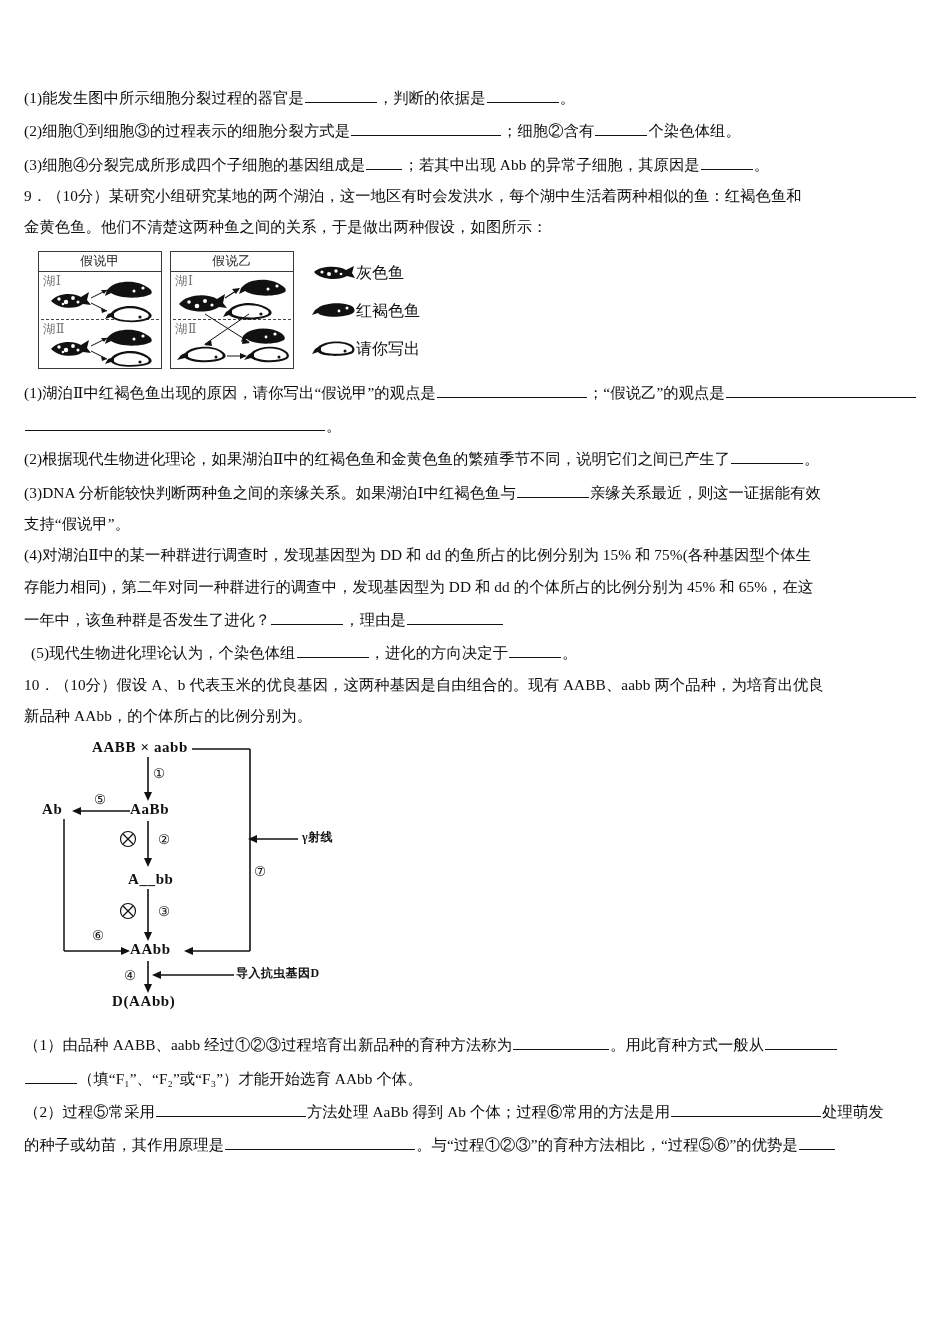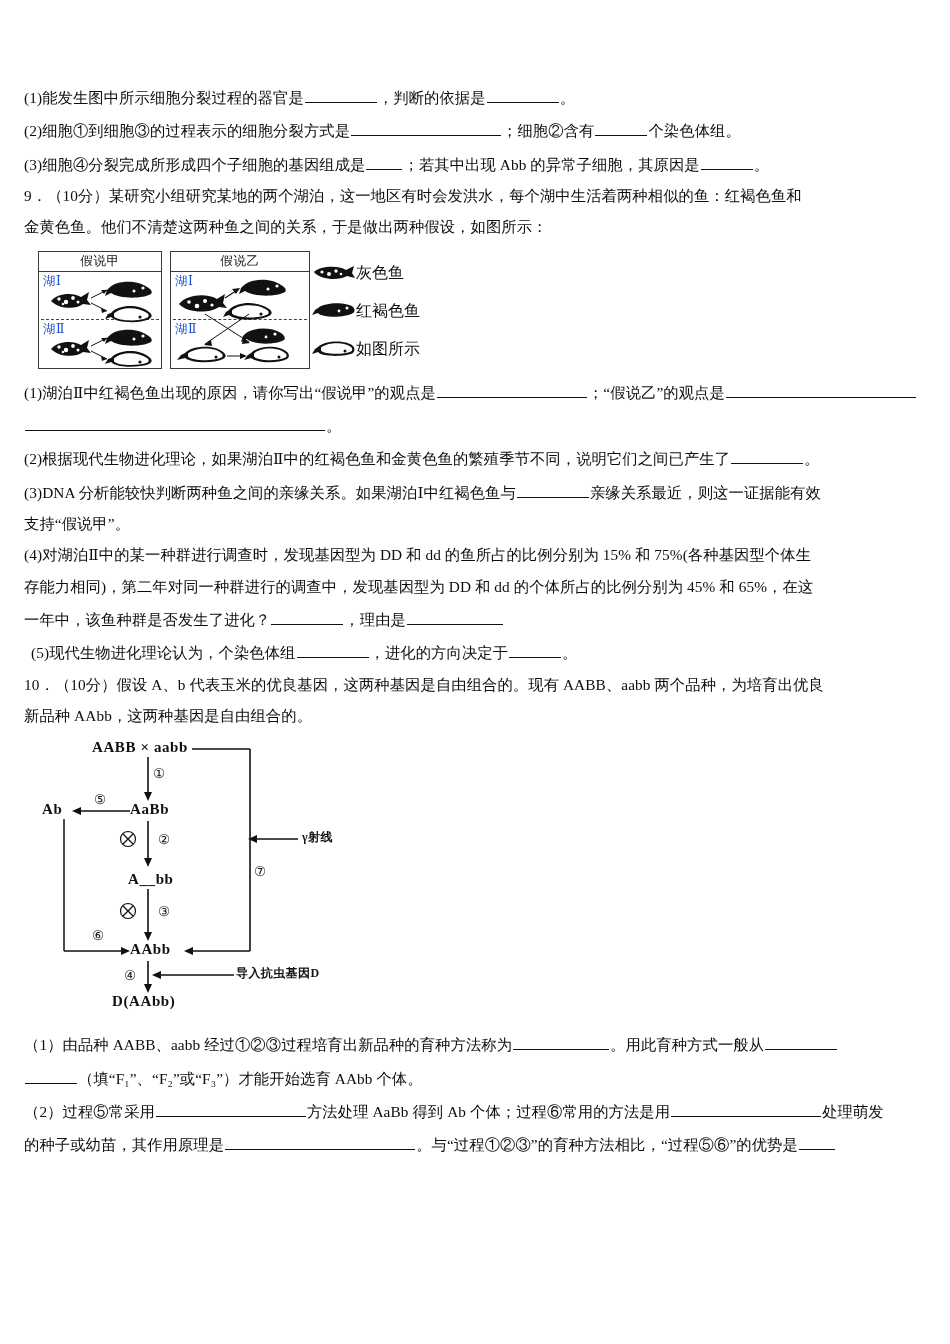--- a/index.html
+++ b/index.html
@@ -78,21 +78,21 @@
     padding: 1px 0 1px;
     border-bottom: 1.2px solid #3a3a3a;
     font-family: "Liberation Serif", serif;
     letter-spacing: 0.5px;
     color: #111;
   }
   .hyp-body { position: relative; }
   .lake-label {
     position: absolute;
     font-size: 12.4px;
-    color: #1d4ed8;
+    color: #737373;
     letter-spacing: 0.5px;
   }
   .dash-div {
     position: absolute;
     left: 2px; right: 2px;
     border-top: 1.4px dashed #444;
   }
   .legend {
     position: absolute;
     font-size: 16px;
@@ -201,21 +201,21 @@
           </g>
           <g>
             <path d="M72,86 C80,77 100,77 110,85 C113,87 114,90 110,92 C100,96 78,96 72,90 L66,92 L69,87 Z" fill="#111"></path>
             <path d="M75,86.5 C82,79.5 99,79.5 108,86 C110,87.5 110.5,89.5 108,90.8 C99,94 79,94 75,89.5 Z" fill="#fff"></path>
             <circle cx="101" cy="90" r="1.6" fill="#111"></circle>
           </g>
         </svg>
       </div>
     </div>
 
-    <div class="hyp-box" style="left:146px; width:140px; height:118px;">
+    <div class="hyp-box" style="left:146px; width:124px; height:118px;">
       <div class="title">假说乙</div>
       <div class="hyp-body" style="height:96px;">
         <div class="lake-label" style="left:4px; top:1px;">湖Ⅰ</div>
         <div class="dash-div" style="top:47px;"></div>
         <div class="lake-label" style="left:4px; top:49px;">湖Ⅱ</div>
         <svg class="fishsvg" width="124" height="96" viewBox="0 0 124 96" style="position:absolute;left:0;top:0;">
 
           <g>
             <path d="M8,32 C16,22 36,21 46,27 L54,22 L52,31 L56,36 L48,35 C38,42 16,41 8,32 Z" fill="#111"></path>
             <circle cx="18" cy="30" r="1.8" fill="#fff"></circle>
@@ -281,21 +281,21 @@
         <path d="M8,6 C16,0 36,0 43,5 C45,7 45,10 43,11 C35,16 12,16 8,11 L2,13 L5,8 Z" fill="#111"></path>
         <circle cx="37" cy="6" r="1.5" fill="#fff"></circle>
             <circle cx="29" cy="9" r="1.4" fill="#fff"></circle>
       </svg><span>红褐色鱼</span>
     </div>
     <div class="legend" style="left:286px; top:88px;">
       <svg width="46" height="18" viewBox="0 0 46 18" style="vertical-align:middle;">
         <path d="M8,7 C16,0 36,0 43,6 C45,8 45,11 43,13 C35,17 12,17 8,12 L2,14 L5,9 Z" fill="#111"></path>
         <path d="M11,7.5 C18,1.8 35,1.8 41,7 C42.5,8.3 42.8,10.2 41,11.4 C34,15 13,14.4 11,10.5 Z" fill="#fff"></path>
         <circle cx="35" cy="11" r="1.5" fill="#111"></circle>
-      </svg><span>如图所示</span>
+      </svg><span>请你写出</span>
     </div>
   </div>
 
   <div class="para" style="margin-top:6px;">
     <div class="ln">
       <span>(1)</span><span>湖泊Ⅱ中红褐色鱼出现的原因，请你写出“假说甲”的观点是</span><span class="blank b-xxl"></span><span>；“假说乙”的观点是</span><span class="blank b-w1"></span>
     </div>
     <div class="ln">
       <span class="blank b-w3"></span><span>。</span>
     </div>
@@ -320,21 +320,21 @@
     <div class="ln" style="padding-left:7px;">
       <span>(5)</span><span>现代生物进化理论认为，个染色体组</span><span class="blank b-md"></span><span>，进化的方向决定于</span><span class="blank b-sm"></span><span>。</span>
     </div>
   </div>
 
   <div class="para" style="margin-top:16px;">
     <div class="ln">
       <span class="q-num">10</span><span>．</span><span>（10分）</span><span>假设 A、b 代表玉米的优良基因，这两种基因是自由组合的。现有 AABB、aabb 两个品种，为培育出优良</span>
     </div>
     <div class="ln">
-      <span>新品种 AAbb，这两种基因是自由组合的。</span>
+      <span>新品种 AAbb，的个体所占的比例分别为。</span>
     </div>
   </div>
 
   <div class="breed-fig">
     <svg width="330" height="286" viewBox="0 0 330 286" style="position:absolute;left:0;top:0;">
 
       <line x1="108" y1="18" x2="108" y2="56" stroke="#111" stroke-width="1.6"></line>
       <polygon points="108,62 104,53 112,53" fill="#111"></polygon>
 
       <line x1="152" y1="10" x2="210" y2="10" stroke="#111" stroke-width="1.6"></line>

